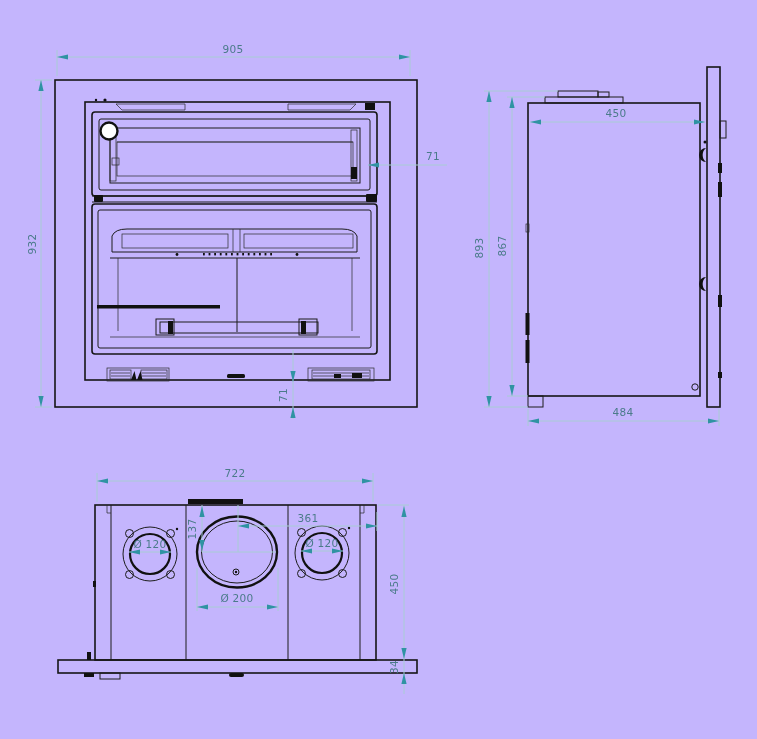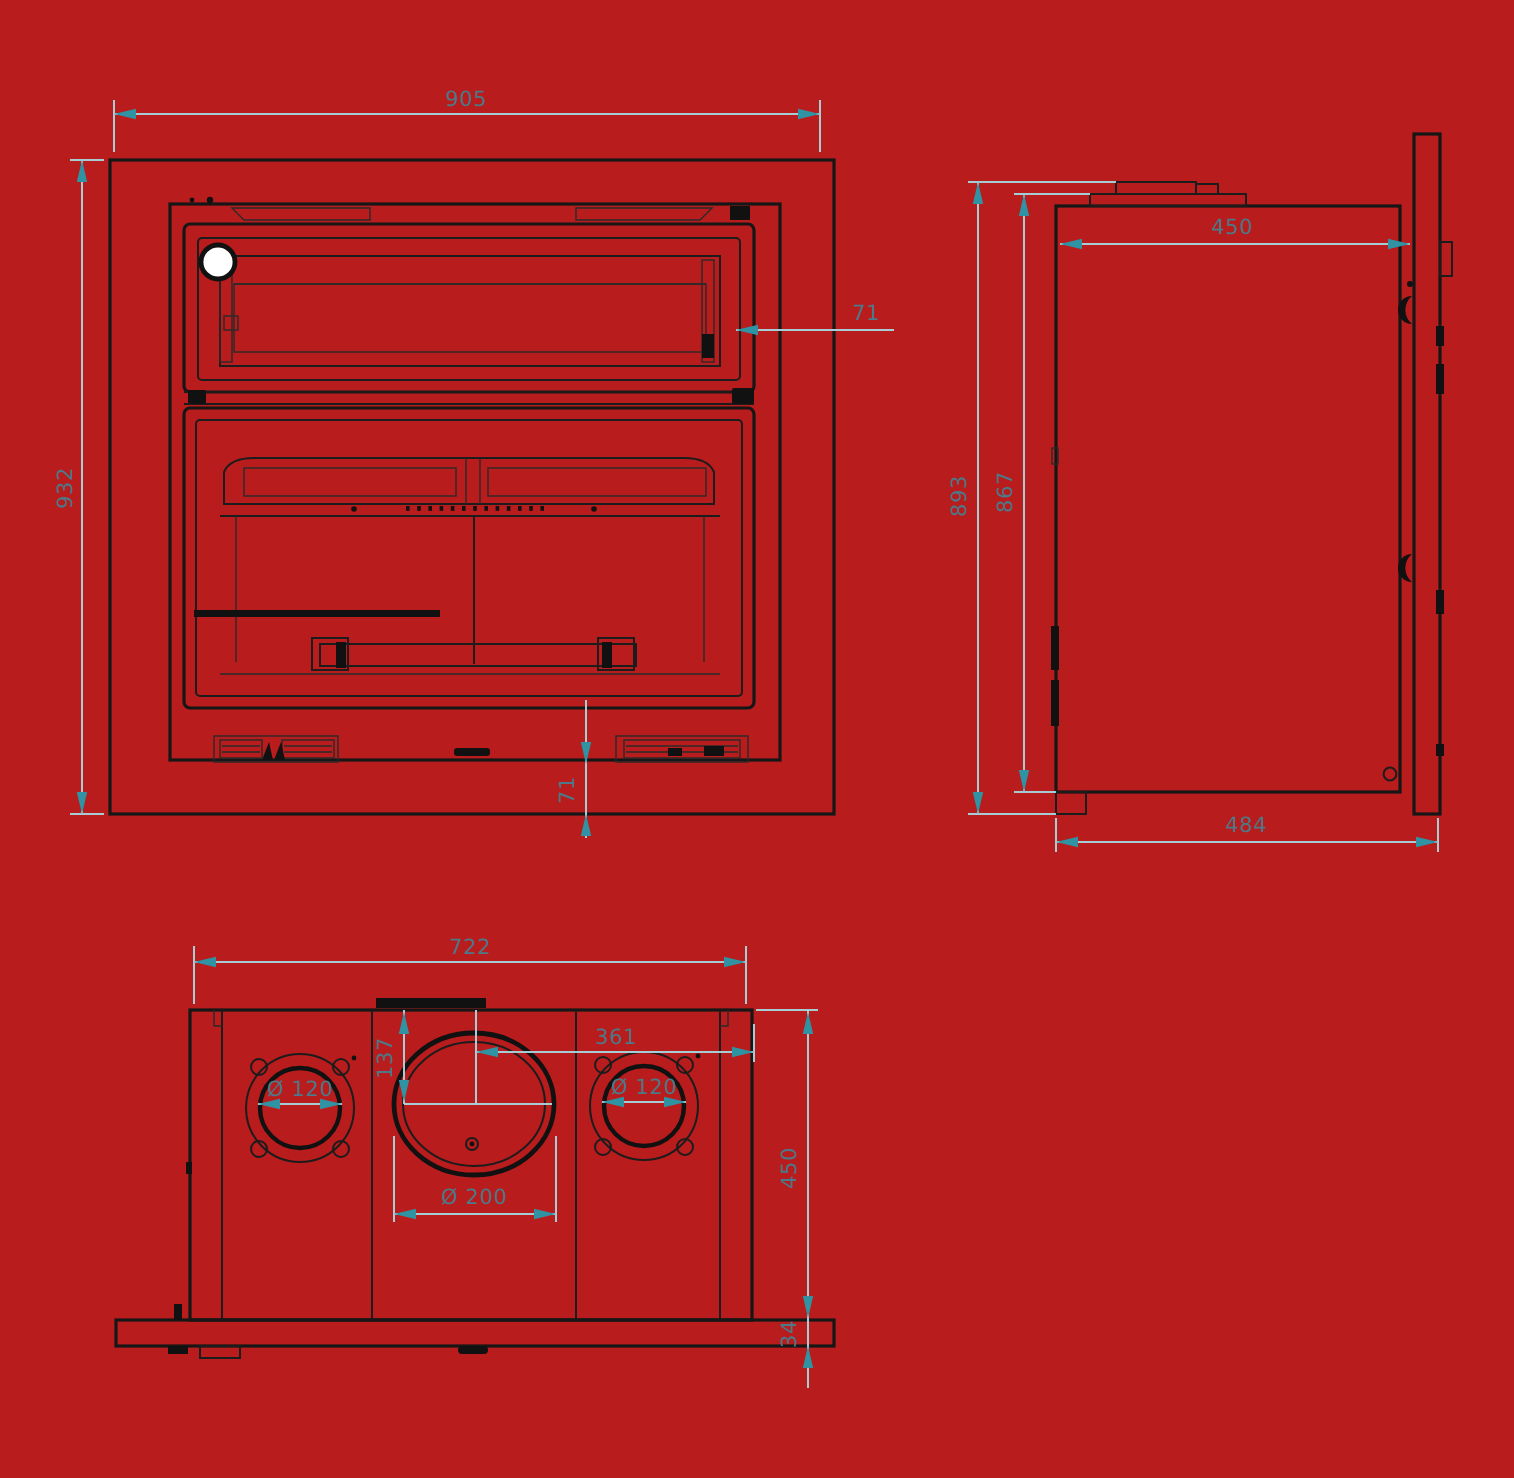--- a/index.html
+++ b/index.html
@@ -1,16 +1,16 @@
 <!DOCTYPE html>
 <html><head>
 <meta charset="utf-8">
 <style>
   html,body { margin:0; padding:0; background:#ffffff; }
-  .canvas { position:relative; width:757px; height:739px; background:#b91c1c; overflow:hidden; }
+  .canvas { position:relative; width:757px; height:739px; background:#c4b5fd; overflow:hidden; }
   svg { display:block; }
   
   .lnA { fill:none; stroke:#161616; stroke-width:1.6; }
   .lnB { fill:none; stroke:#1c1c1c; stroke-width:1; }
   .lnC { fill:none; stroke:#2a2a2a; stroke-width:0.7; }
   .blk { fill:#111111; stroke:none; }
   
   .dim  { fill:none; stroke:#a8ccd4; stroke-width:1; }
   .dima { fill:#2f93a3; stroke:none; }
   .dimt { fill:#4b7b8a; font-family:"DejaVu Sans", sans-serif; font-size:10.5px; letter-spacing:0.3px; }

